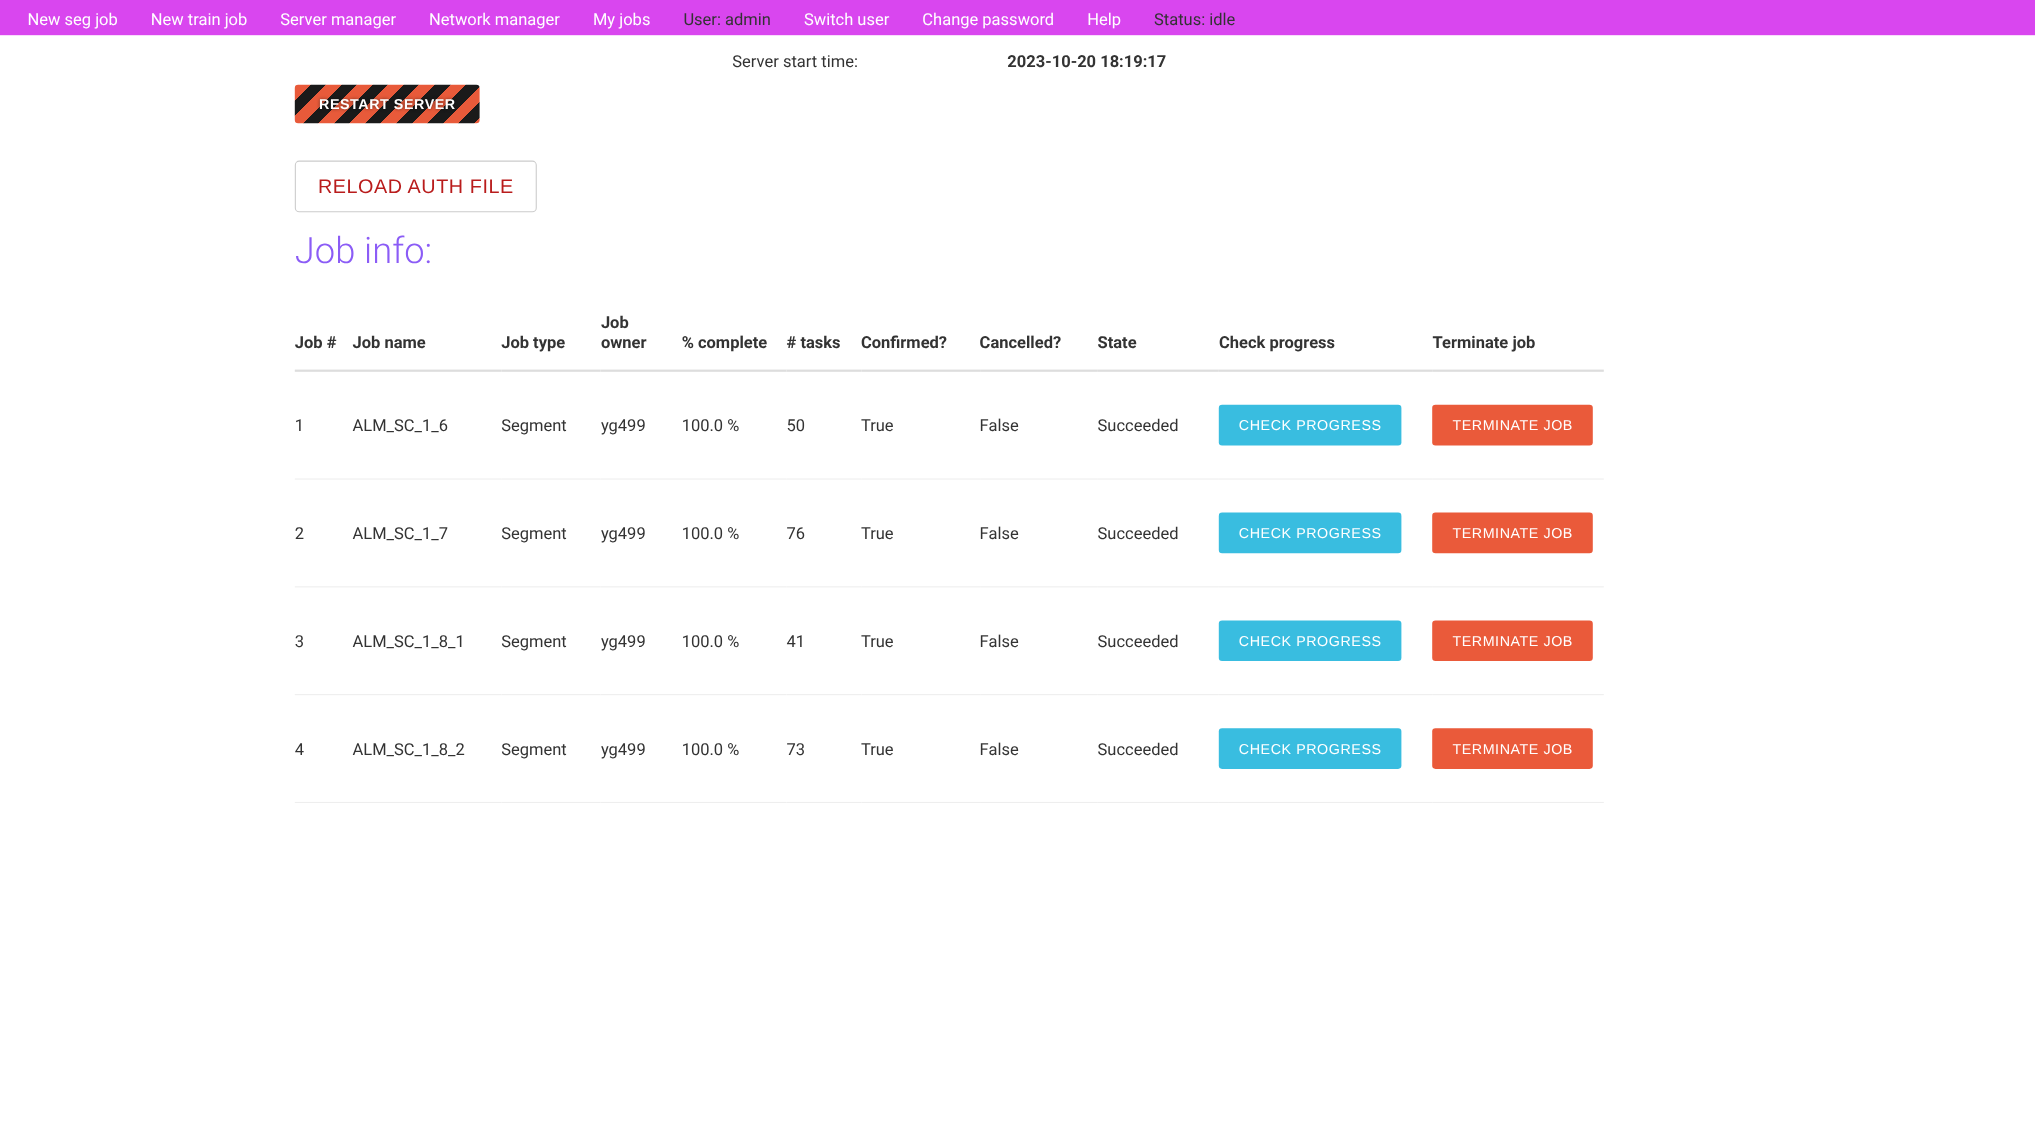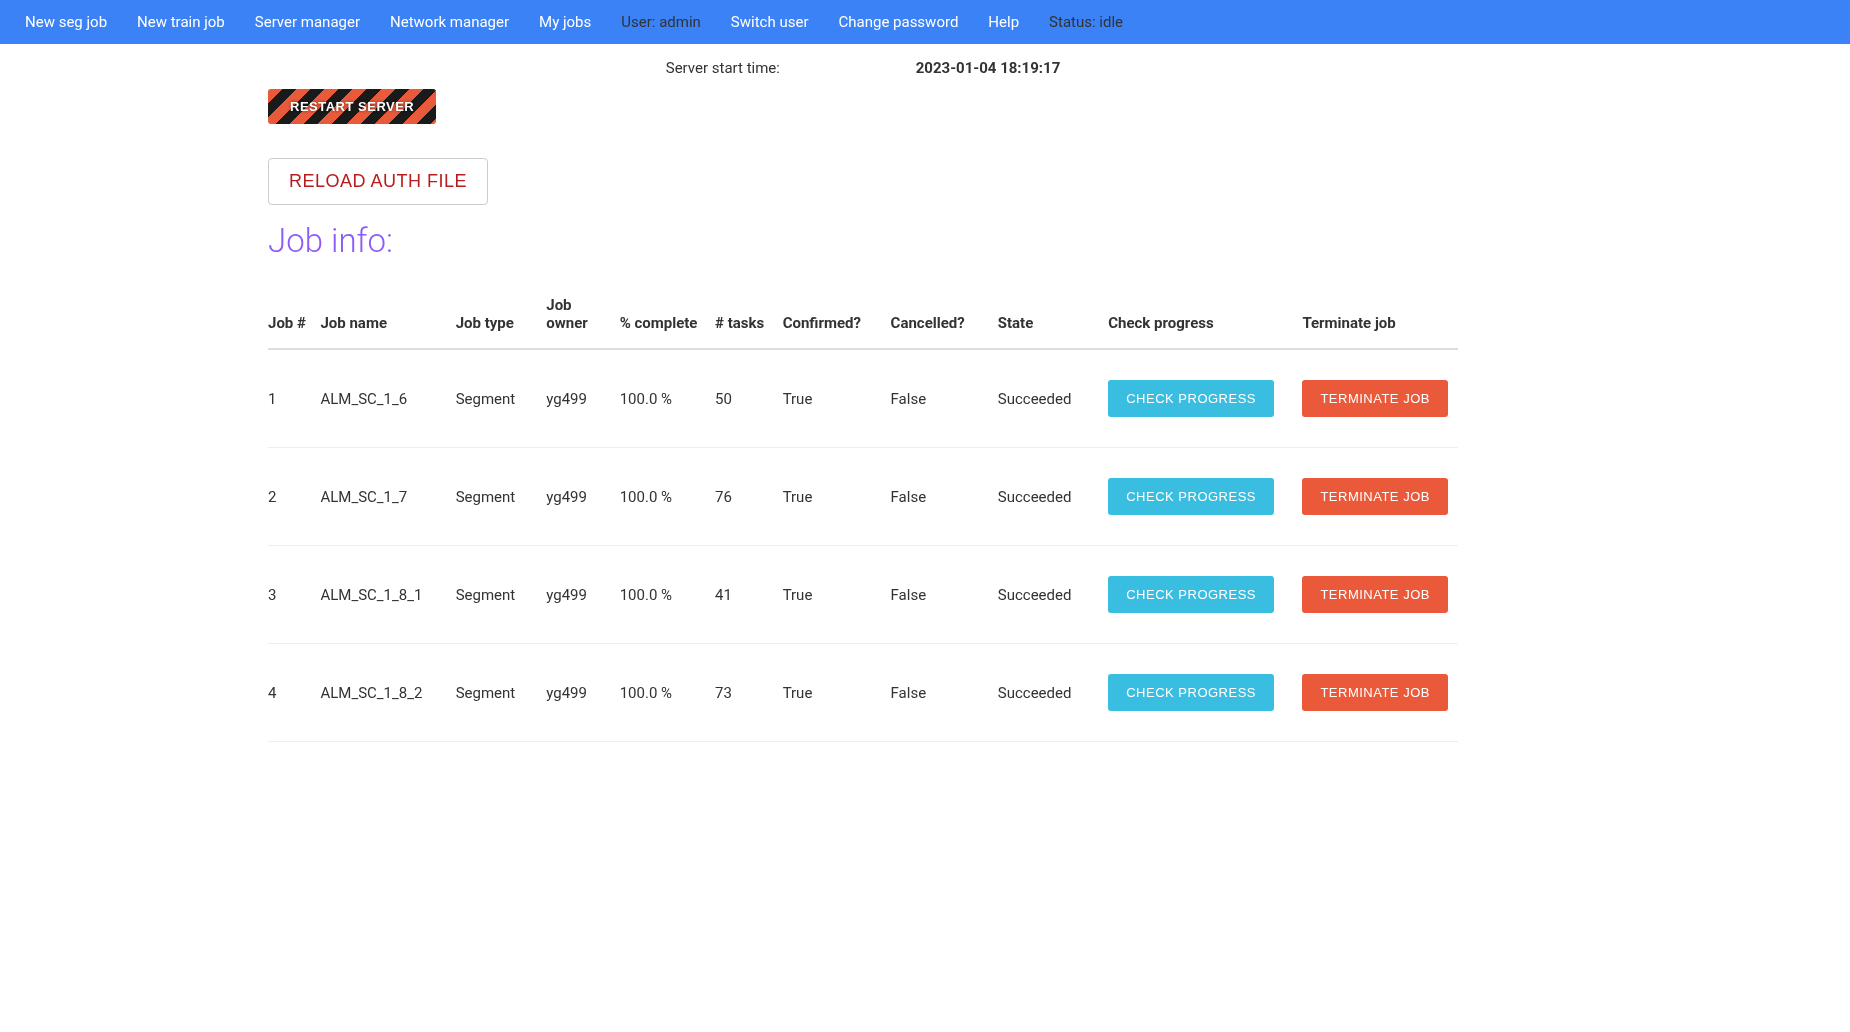--- a/index.html
+++ b/index.html
@@ -4,24 +4,24 @@
 <style>
   * { box-sizing: border-box; margin: 0; padding: 0; }
   body {
     font-family: -apple-system, BlinkMacSystemFont, "Segoe UI", Roboto, "Helvetica Neue", Arial, sans-serif;
     background: #fff;
     color: #333;
     width: 1850px;
     overflow-x: hidden;
   }
   .navbar {
-    background: #3b82f6;
-    height: 44px;
-    display: flex;
-    align-items: center;
+    background: #d946ef;
+    height: 32px;
+    display: flex;
+    align-items: flex-start;
     padding: 0 10px;
     font-size: 15px;
     white-space: nowrap;
   }
   .navbar .nav-link {
     color: #fff;
     padding: 0 15px;
     cursor: pointer;
     height: 36px;
     display: flex;
@@ -175,21 +175,21 @@
   <div class="nav-link">Switch user</div>
   <div class="nav-link">Change password</div>
   <div class="nav-link">Help</div>
   <div class="nav-text">Status: idle</div>
 </div>
 
 <div class="container">
 
   <div class="info-row">
     <div class="info-label">Server start time:</div>
-    <div class="info-value">2023-01-04 18:19:17</div>
+    <div class="info-value">2023-10-20 18:19:17</div>
   </div>
 
   <button class="restart-btn">RESTART SERVER</button>
   <br>
   <button class="reload-btn">RELOAD AUTH FILE</button>
 
   <h2>Job info:</h2>
 
   <table>
     <thead>

